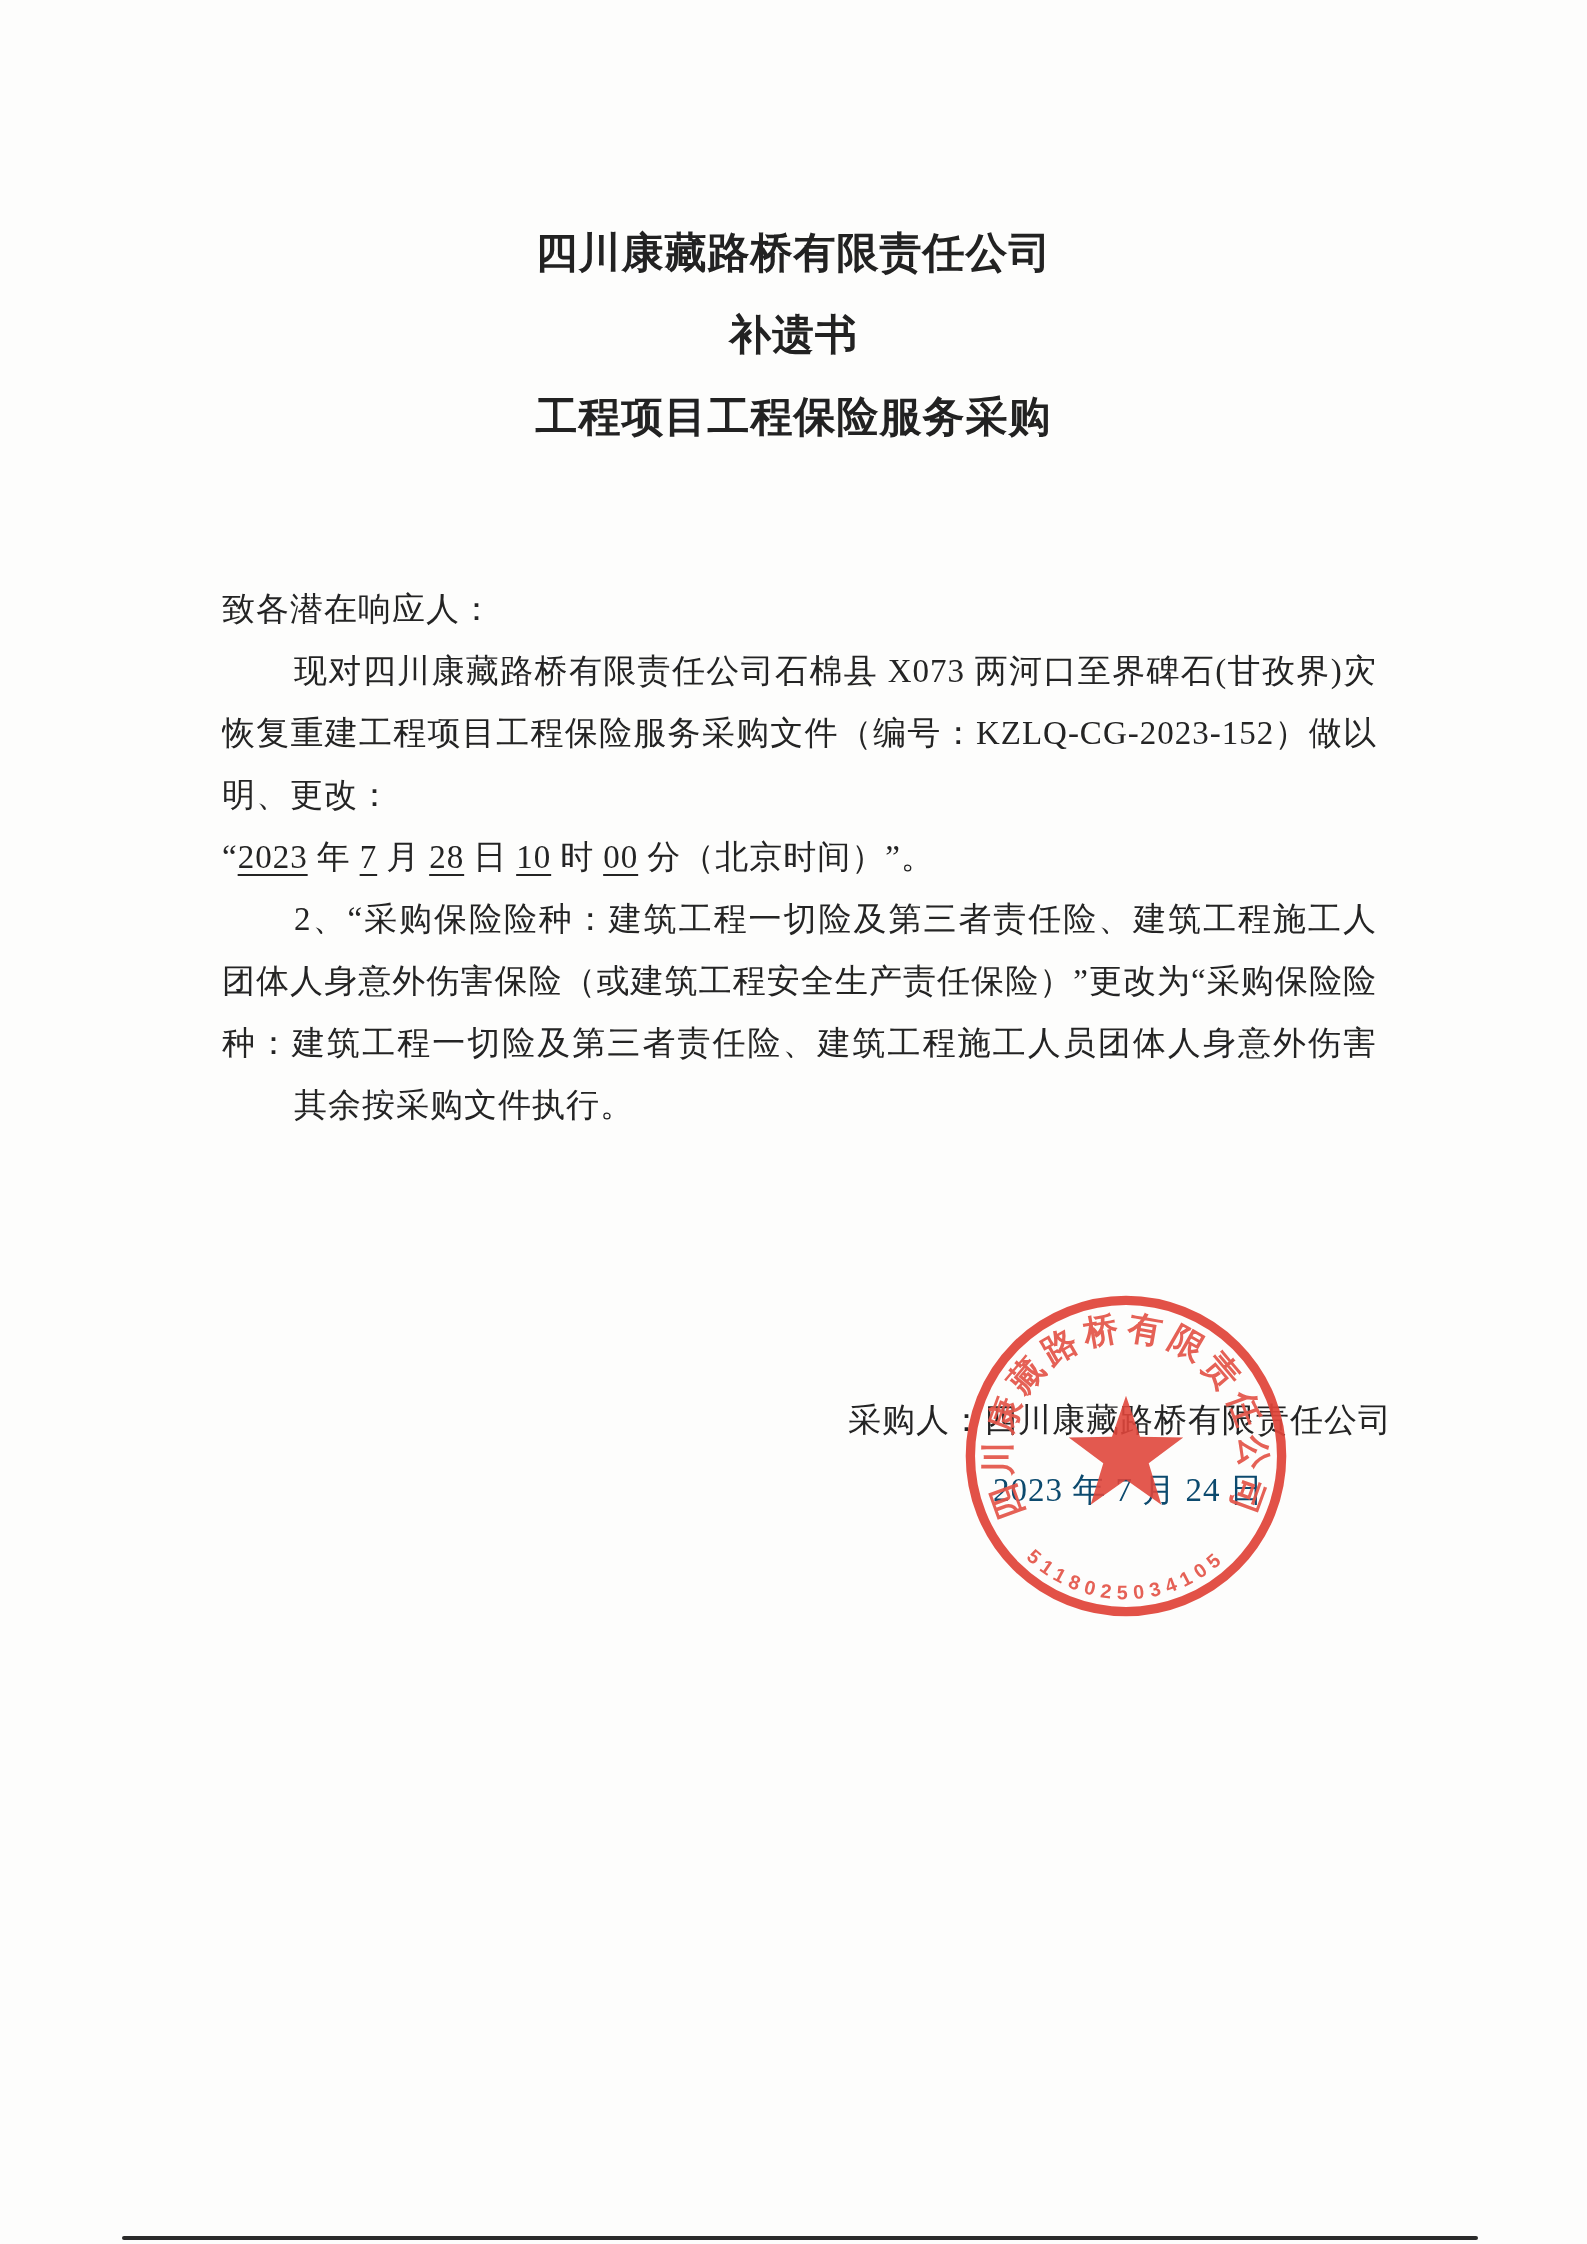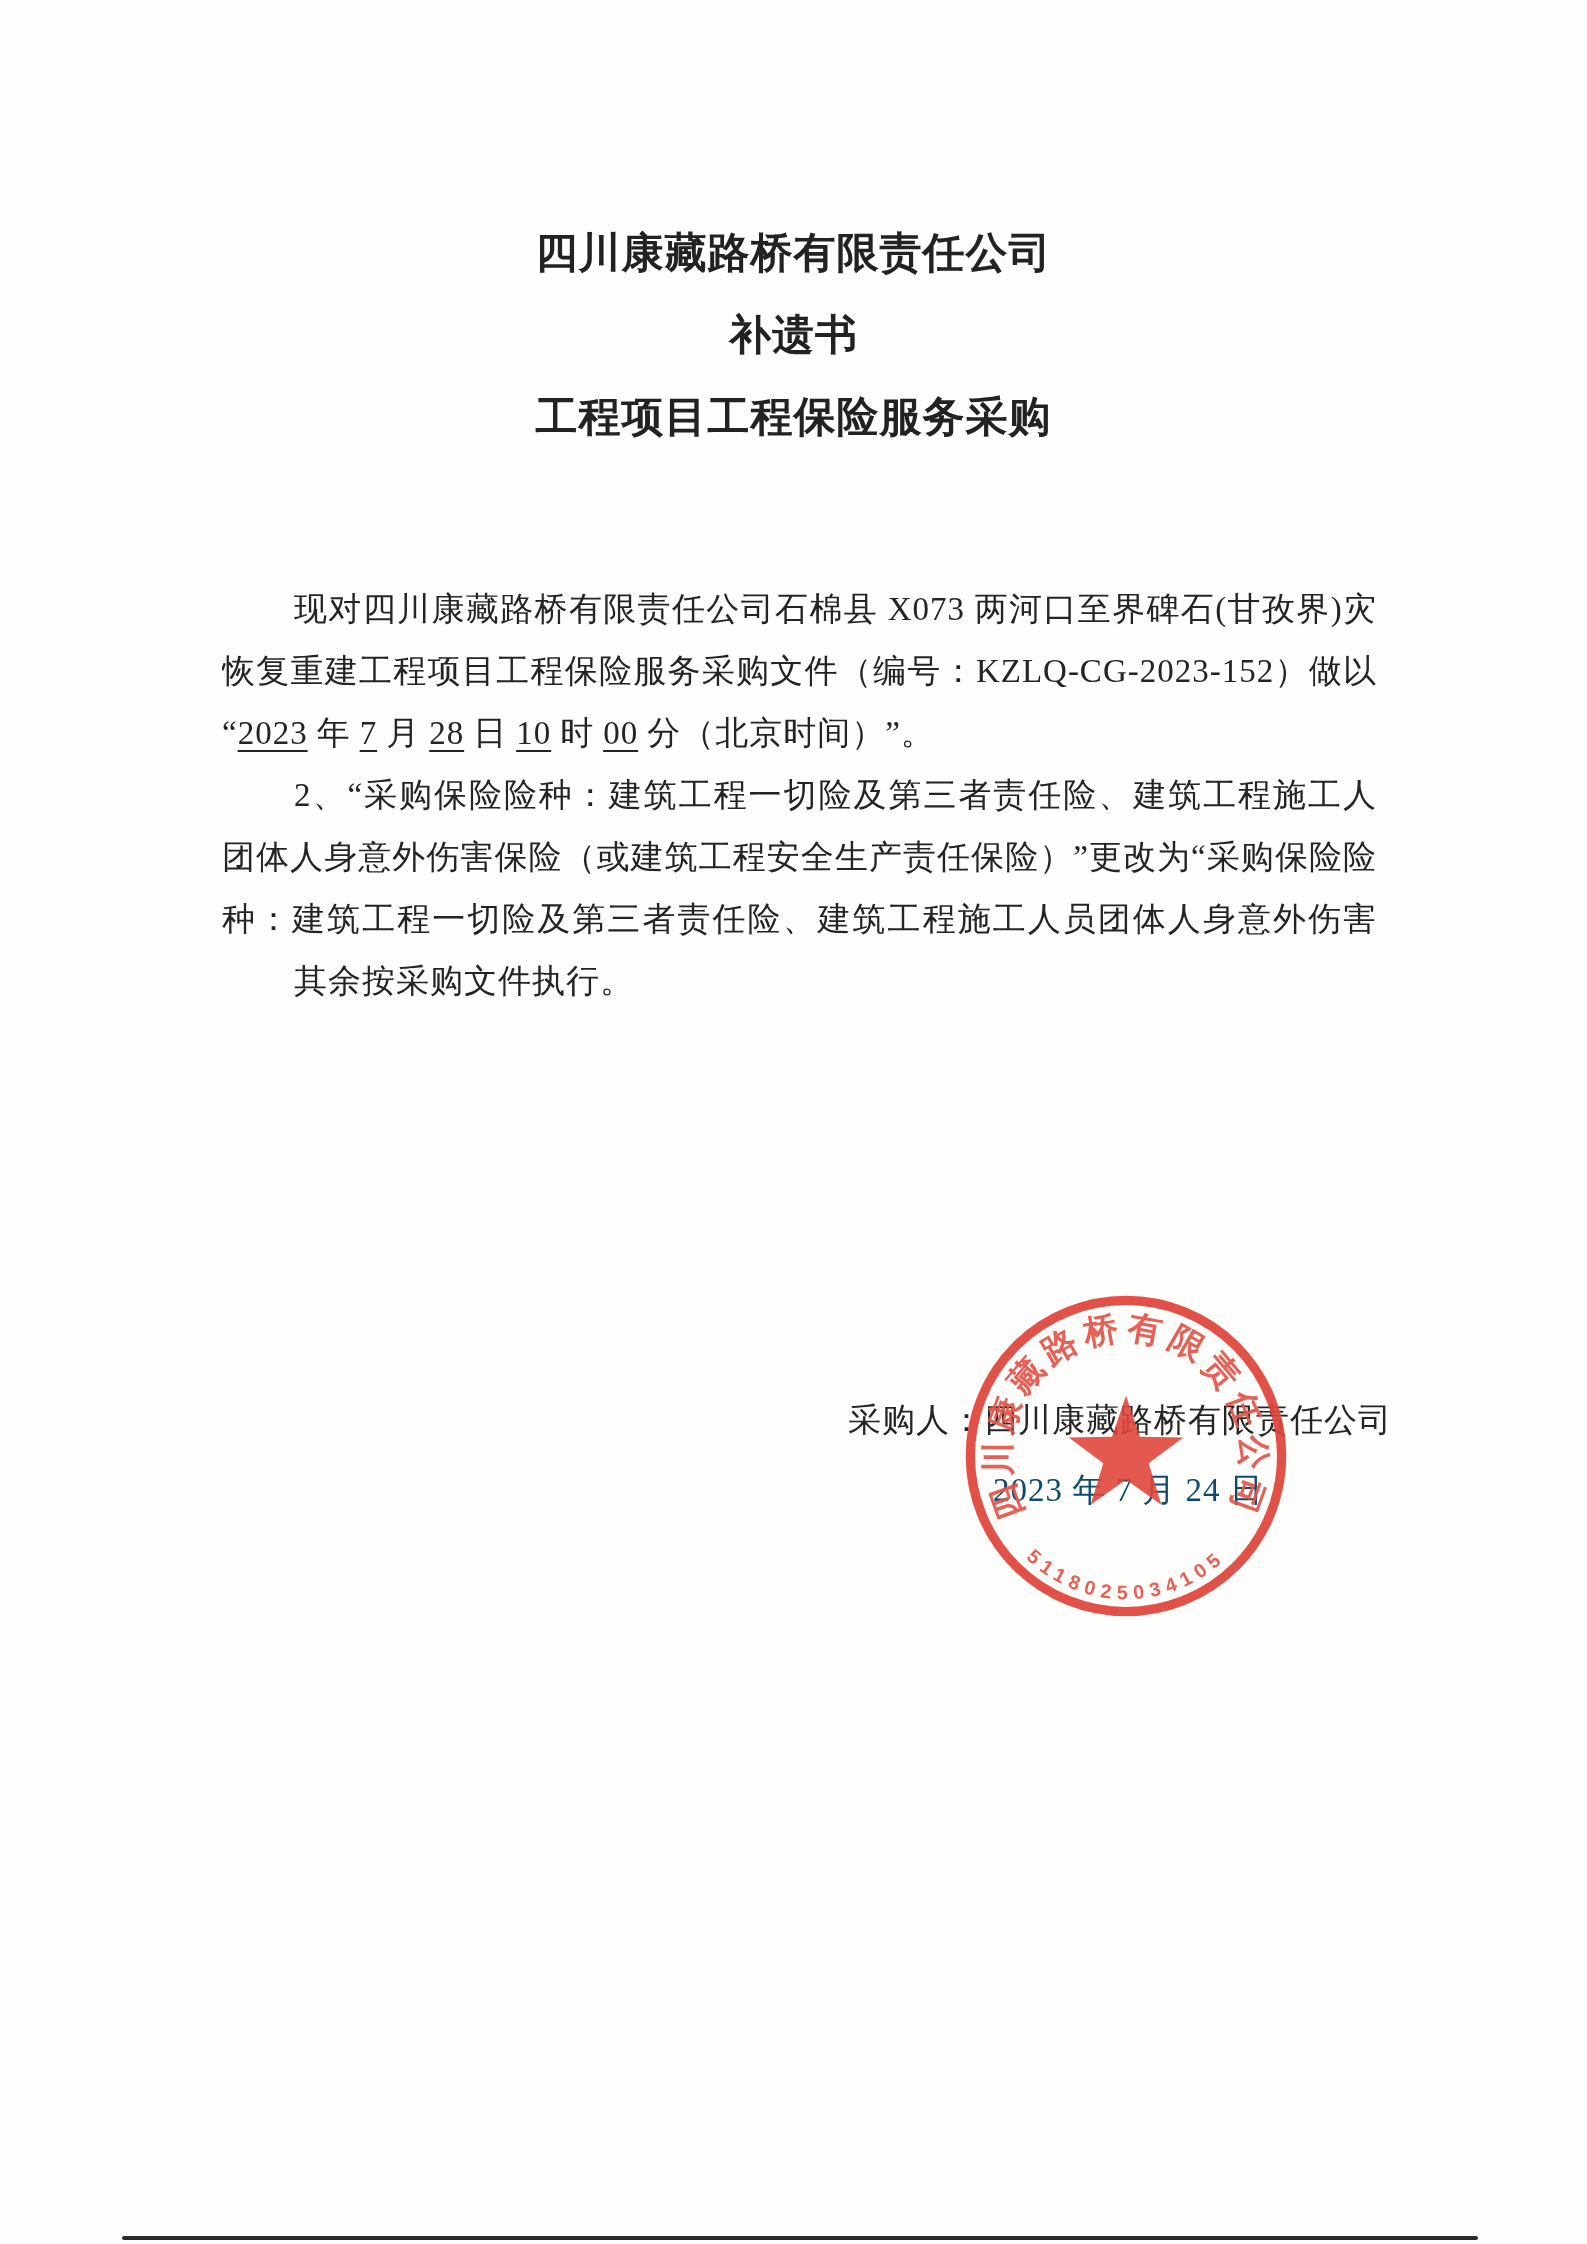--- a/index.html
+++ b/index.html
@@ -89,23 +89,25 @@
 
 <div class="page">
 
   <div class="title-block">
     <div class="title-line">四川康藏路桥有限责任公司</div>
     <div class="title-line">补遗书</div>
     <div class="title-line">工程项目工程保险服务采购</div>
   </div>
 
   <div class="body-block">
+    <div class="bline">致各潜在响应人：</div>
 
     <div class="bline fill indent">现对四川康藏路桥有限责任公司石棉县 X073 两河口至界碑石(甘孜界)灾后</div>
     <div class="bline fill">恢复重建工程项目工程保险服务采购文件（编号：KZLQ-CG-2023-152）做以下说</div>
+    <div class="bline">明、更改：</div>
 
 
     <div class="bline"><span>“</span><span class="u mr">2023</span><span class="mr">年</span><span class="u mr">7</span><span class="mr">月</span><span class="u mr">28</span><span class="mr">日</span><span class="u mr">10</span><span class="mr">时</span><span class="u mr">00</span><span>分（北京时间）”。</span></div>
 
     <div class="bline fill indent">2、“采购保险险种：建筑工程一切险及第三者责任险、建筑工程施工人员</div>
     <div class="bline fill">团体人身意外伤害保险（或建筑工程安全生产责任保险）”更改为“采购保险险</div>
     <div class="bline fill">种：建筑工程一切险及第三者责任险、建筑工程施工人员团体人身意外伤害保险”</div>
 
     <div class="bline indent">其余按采购文件执行。</div>
   </div>

